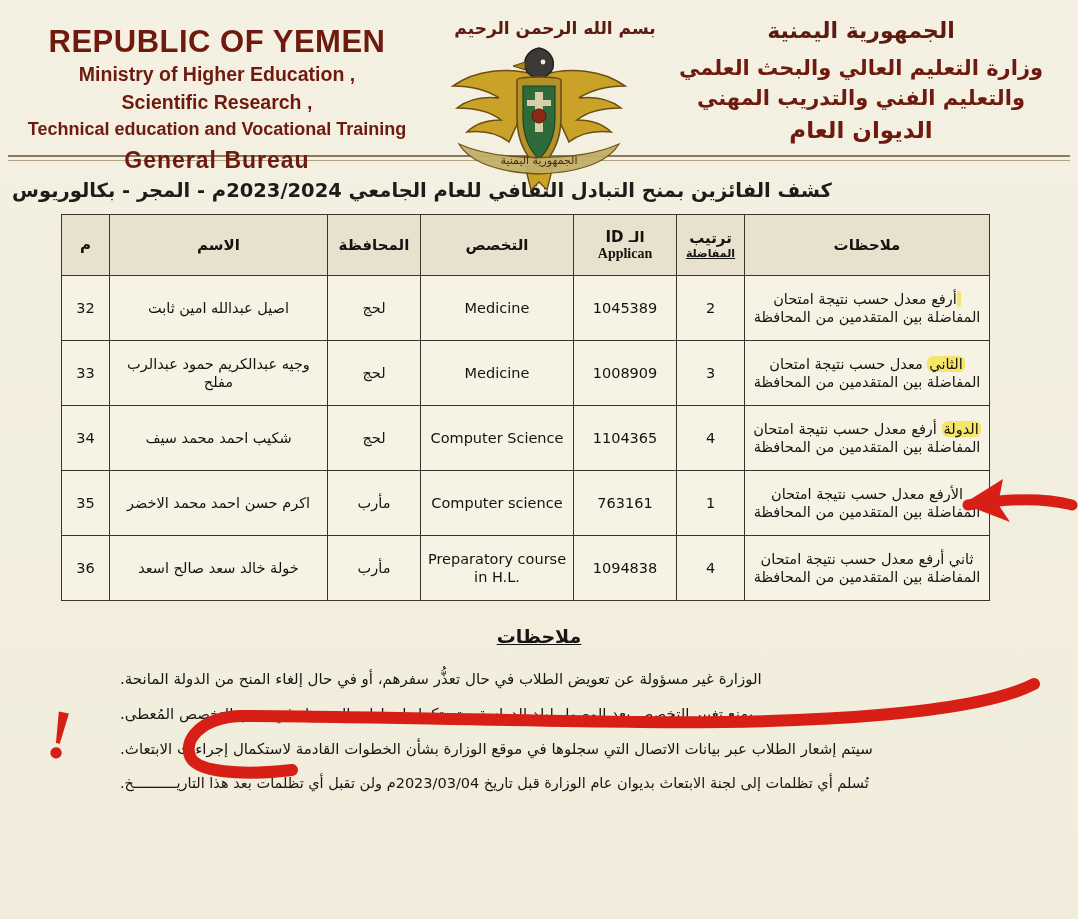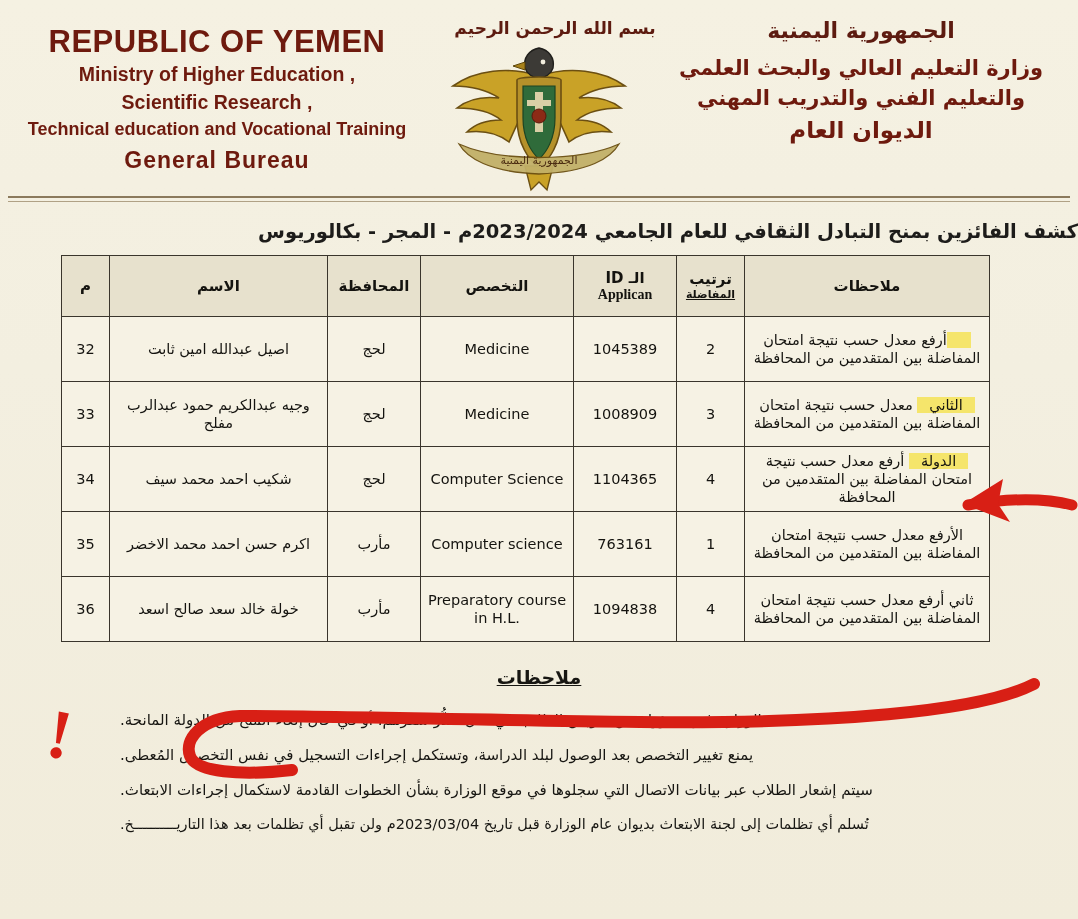--- a/index.html
+++ b/index.html
@@ -22,21 +22,21 @@
     box-sizing: border-box;
   }
 
   
   .header {
     position: relative;
     display: flex;
     align-items: flex-start;
     justify-content: space-between;
     padding: 14px 22px 6px 22px;
-    height: 196px;
+    height: 155px;
     box-sizing: border-box;
   }
   .header-left {
     width: 390px;
     text-align: center;
     color: #6b1b10;
     padding-top: 12px;
   }
   .header-left .line1 {
     font-size: 31px;
@@ -113,21 +113,21 @@
   .header-rule {
     border-top: 2px solid #8b7a5c;
     border-bottom: 1px solid #b0a185;
     margin: 0 8px 0 8px;
     height: 3px;
   }
 
   
   .doc-title {
     direction: rtl;
-    text-align: right;
+    text-align: left;
     font-family: "DejaVu Sans", sans-serif;
     font-size: 19.5px;
     font-weight: bold;
     color: #1d1c1a;
     padding: 18px 0 12px 12px;
   }
 
   
   .table-wrap {
     padding: 0 88px;
@@ -189,22 +189,22 @@
     font-family: "Liberation Serif", serif;
     font-size: 15px;
     direction: ltr;
   }
   td.c-rank, td.c-num {
     font-family: "Liberation Serif", serif;
     font-size: 15px;
   }
   .hl {
     background: #f5e56b;
-    padding: 0 12px;
-    border-radius: 0;
+    padding: 0 2px;
+    border-radius: 6px;
   }
 
   
   col.w-notes { width: 245px; }
   col.w-rank  { width: 68px; }
   col.w-id    { width: 103px; }
   col.w-spec  { width: 153px; }
   col.w-gov   { width: 93px; }
   col.w-name  { width: 218px; }
   col.w-num   { width: 48px; }

